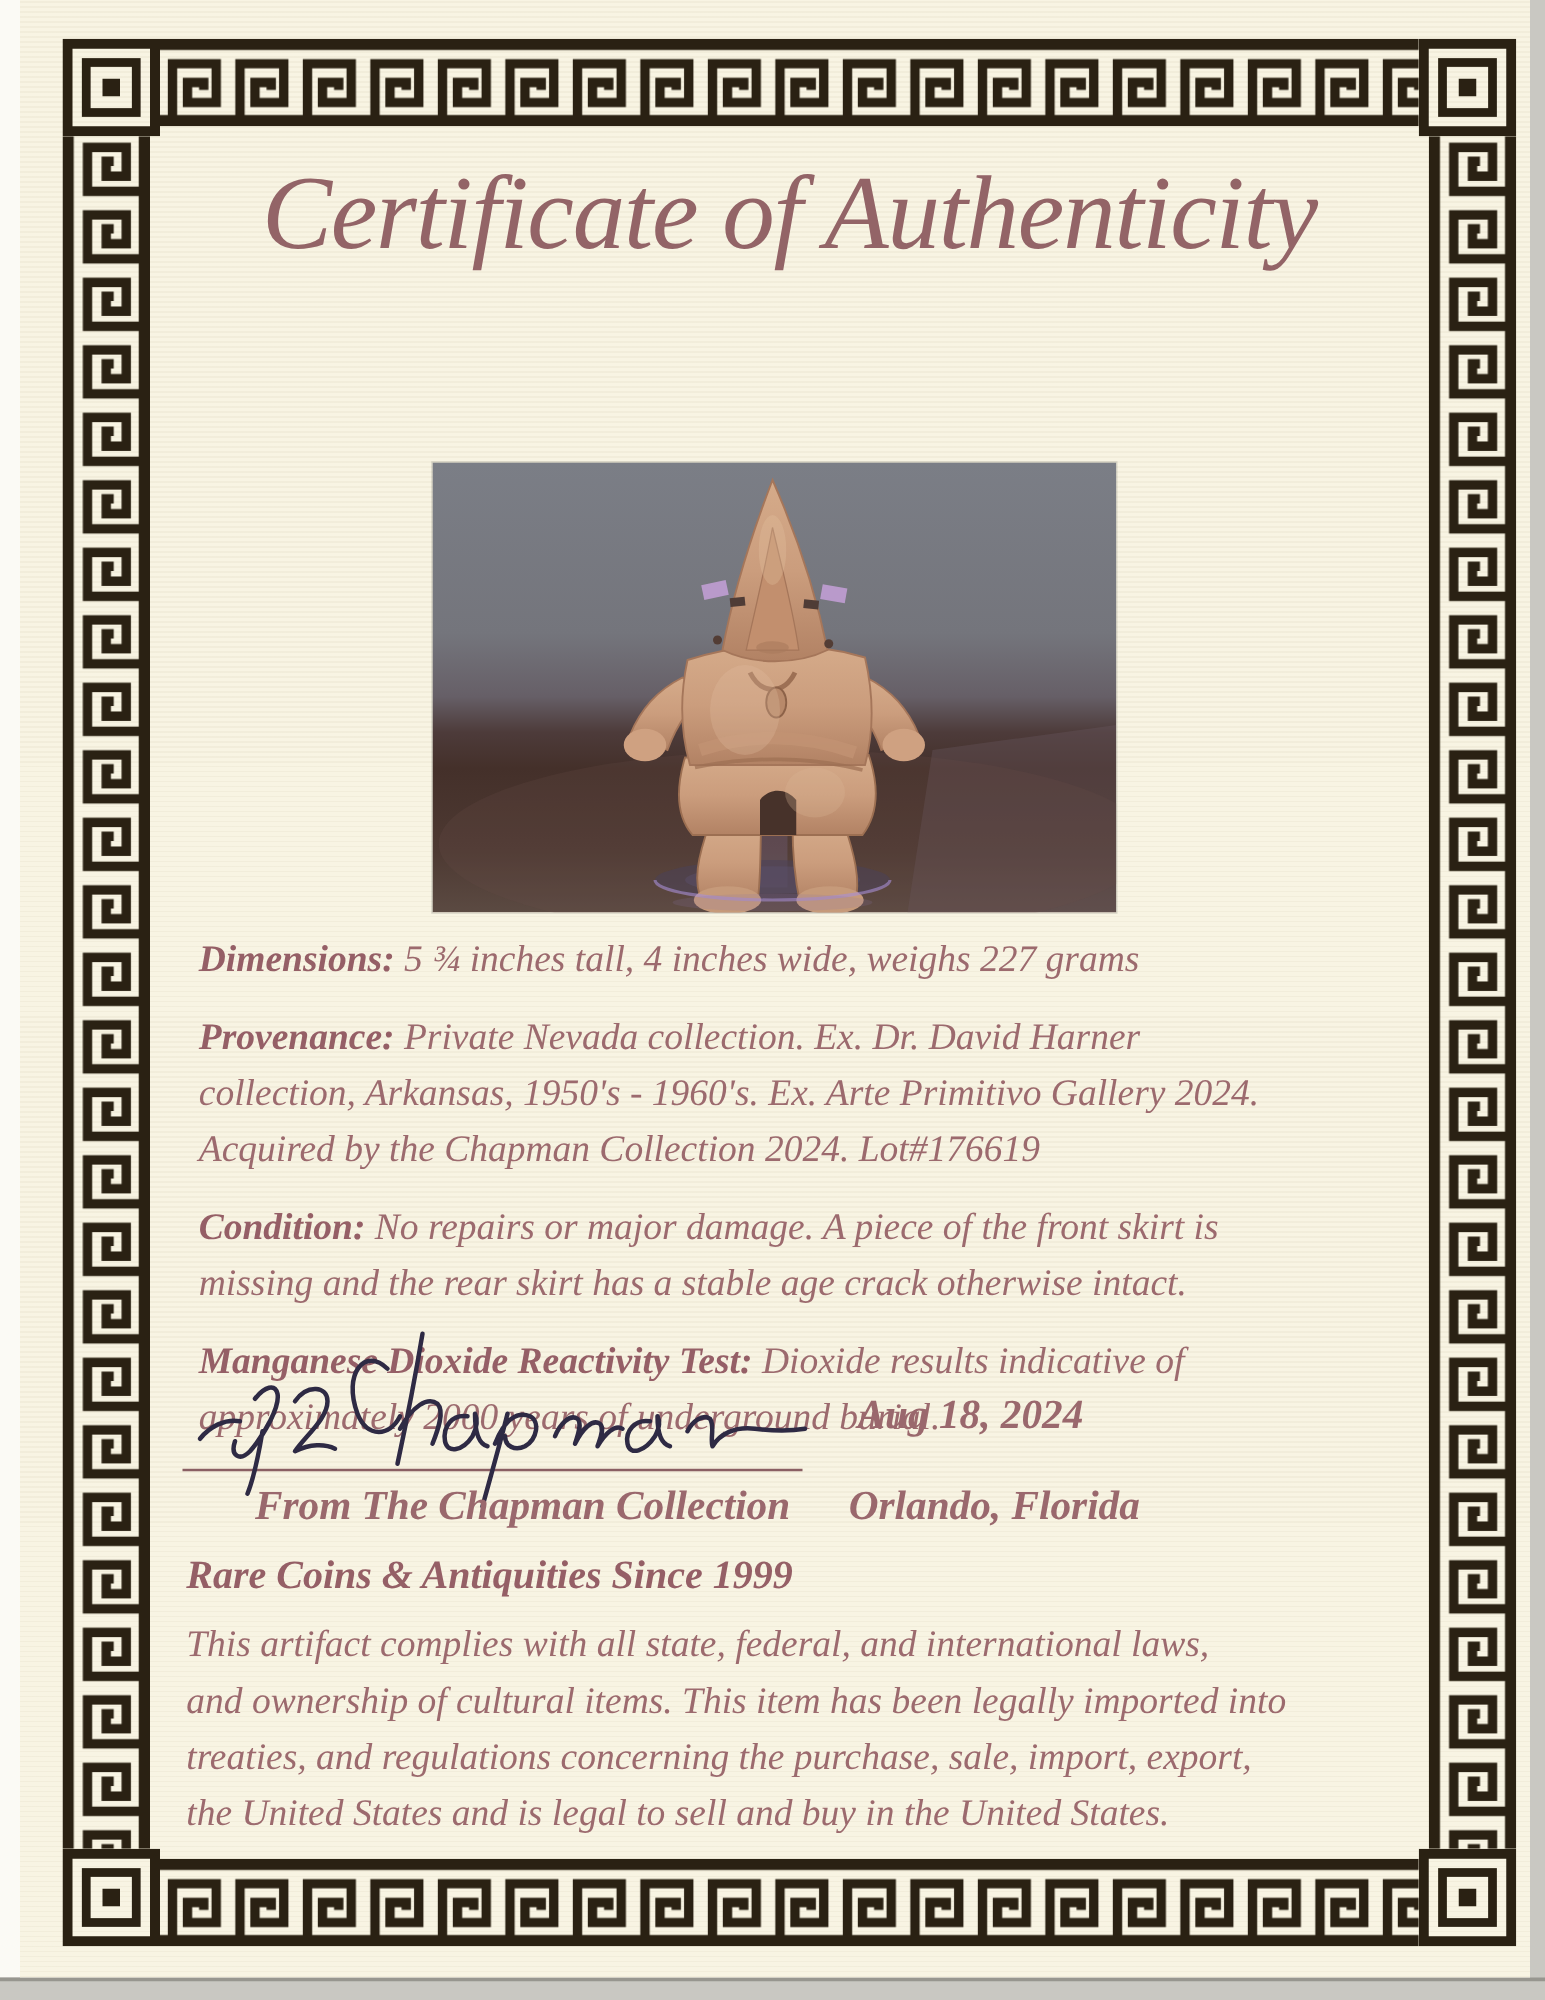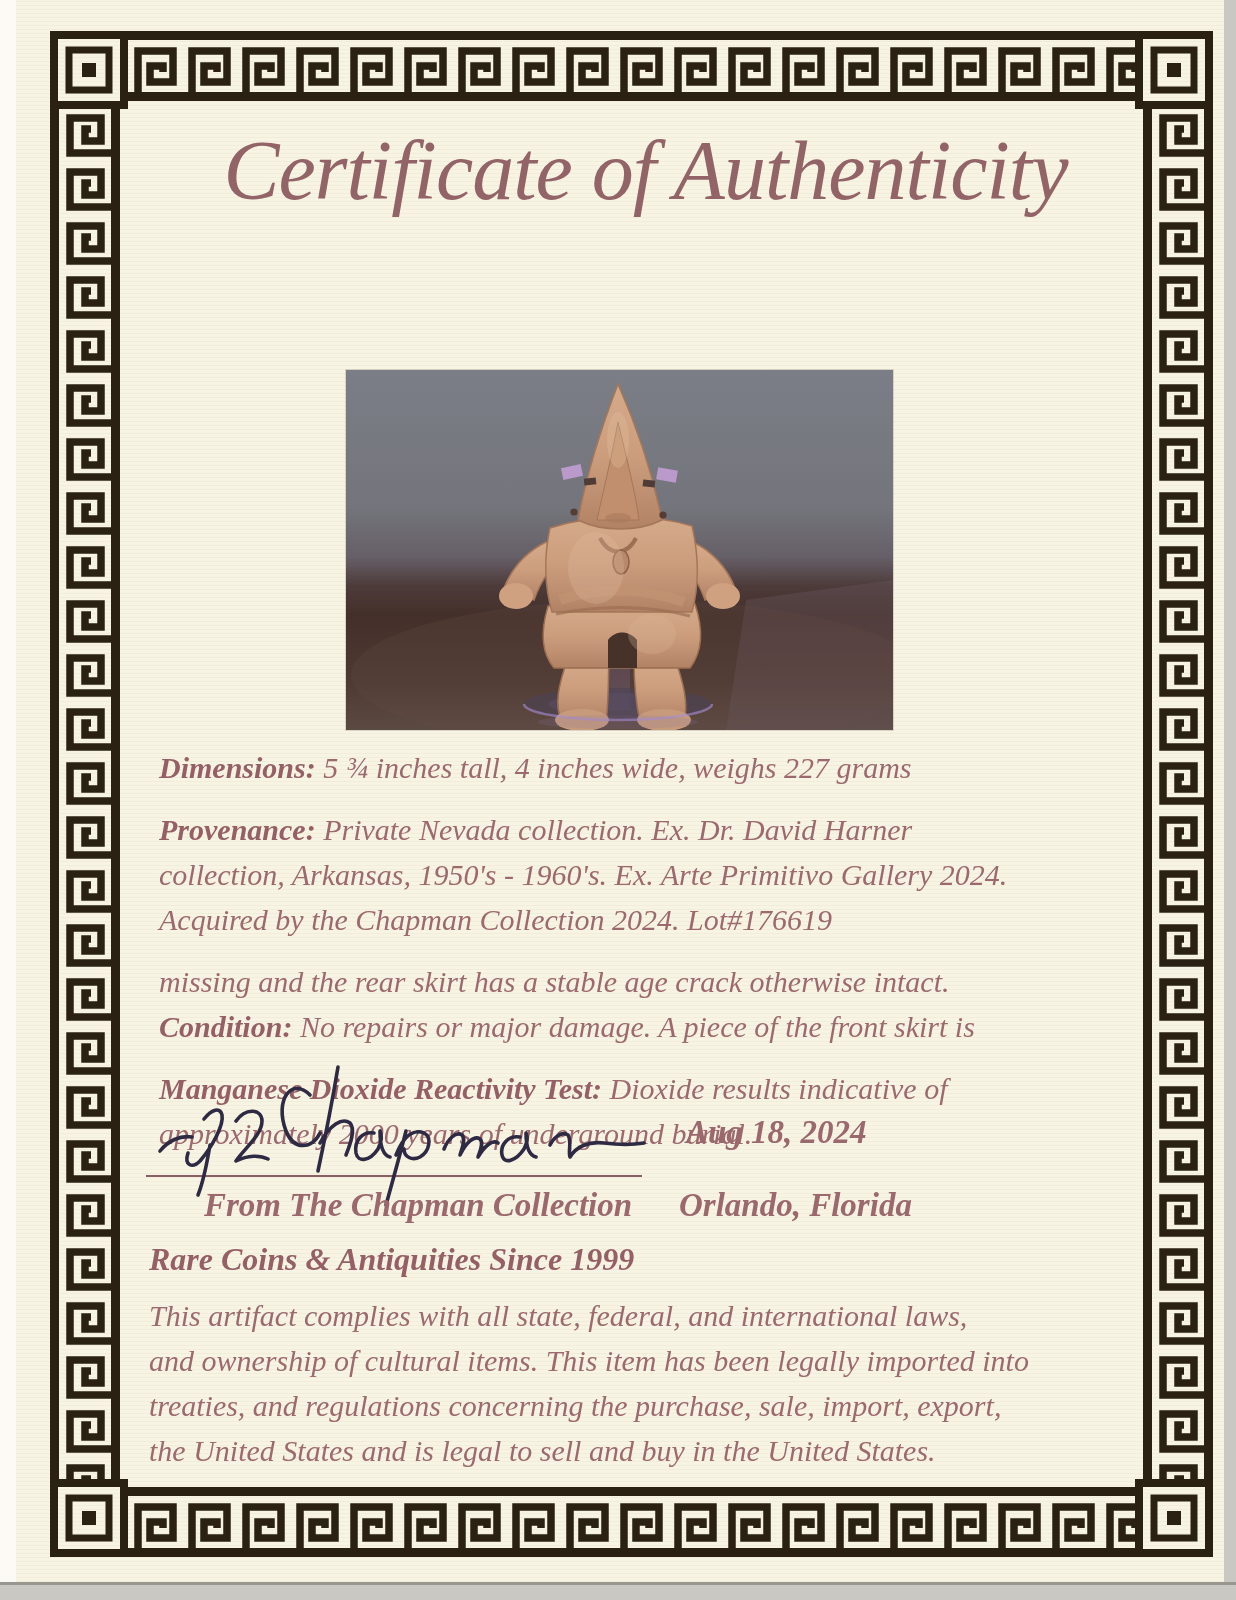--- a/index.html
+++ b/index.html
@@ -16,21 +16,21 @@
       repeating-linear-gradient(0deg, rgba(188,176,144,.10) 0 1px, rgba(0,0,0,0) 1px 4px),
       #f8f4e3;
   }
   .frame{position:absolute;left:34px;top:31px;width:1163px;height:1526px;}
   .frame svg{display:block;}
   .corner{position:absolute;width:78px;height:78px;}
   .strip{position:absolute;}
   .content{position:absolute;left:104px;top:101px;width:1023px;height:1386px;color:#9c6a6e;font-style:italic;}
   .title{
     position:absolute;left:0;top:26px;width:100%;text-align:center;
-    font-size:84px;line-height:1.05;color:#936467;letter-spacing:-1px;font-weight:500;padding-left:14px;
+    font-size:84px;line-height:1.05;color:#936467;letter-spacing:-1px;font-weight:500;
   }
   .subtitle{position:absolute;left:0;top:132px;width:100%;text-align:center;font-size:34px;line-height:46px;color:#9a686d;}
   .photo{
     position:absolute;left:226px;top:269px;width:547px;height:360px;
     box-shadow:0 0 0 1px rgba(120,120,115,.25);
   }
   .textcol{position:absolute;left:29px;top:644px;width:980px;font-size:30px;line-height:45px;margin-left:10px;}
   .section{margin:0 0 17px 0;}
   .label{font-weight:bold;font-style:italic;color:#955f66;}
   .sigblock{position:absolute;left:22px;top:958px;width:990px;height:180px;}
@@ -193,22 +193,22 @@
     <div class="textcol">
       <div class="section">
         <div><span class="label">Dimensions:</span><span> 5 ¾ inches tall, 4 inches wide, weighs 227 grams</span></div>
       </div>
       <div class="section">
         <div><span class="label">Provenance:</span><span> Private Nevada collection. Ex. Dr. David Harner</span></div>
         <div>collection, Arkansas, 1950's - 1960's. Ex. Arte Primitivo Gallery 2024.</div>
         <div>Acquired by the Chapman Collection 2024. Lot#176619</div>
       </div>
       <div class="section">
+        <div><span class="label">Condition:</span><span> No repairs or major damage. A piece of the front skirt is</span></div>
         <div>missing and the rear skirt has a stable age crack otherwise intact.</div>
-        <div><span class="label">Condition:</span><span> No repairs or major damage. A piece of the front skirt is</span></div>
       </div>
       <div class="section">
         <div><span class="label">Manganese Dioxide Reactivity Test:</span><span> Dioxide results indicative of</span></div>
         <div>approximately 2000 years of underground burial.</div>
       </div>
     </div>
 
     <div class="sigblock">
       <div class="sigrule"></div>
       <svg class="signature-svg" width="500" height="160" viewBox="0 0 500 160" aria-label="J 2 Chapman">

